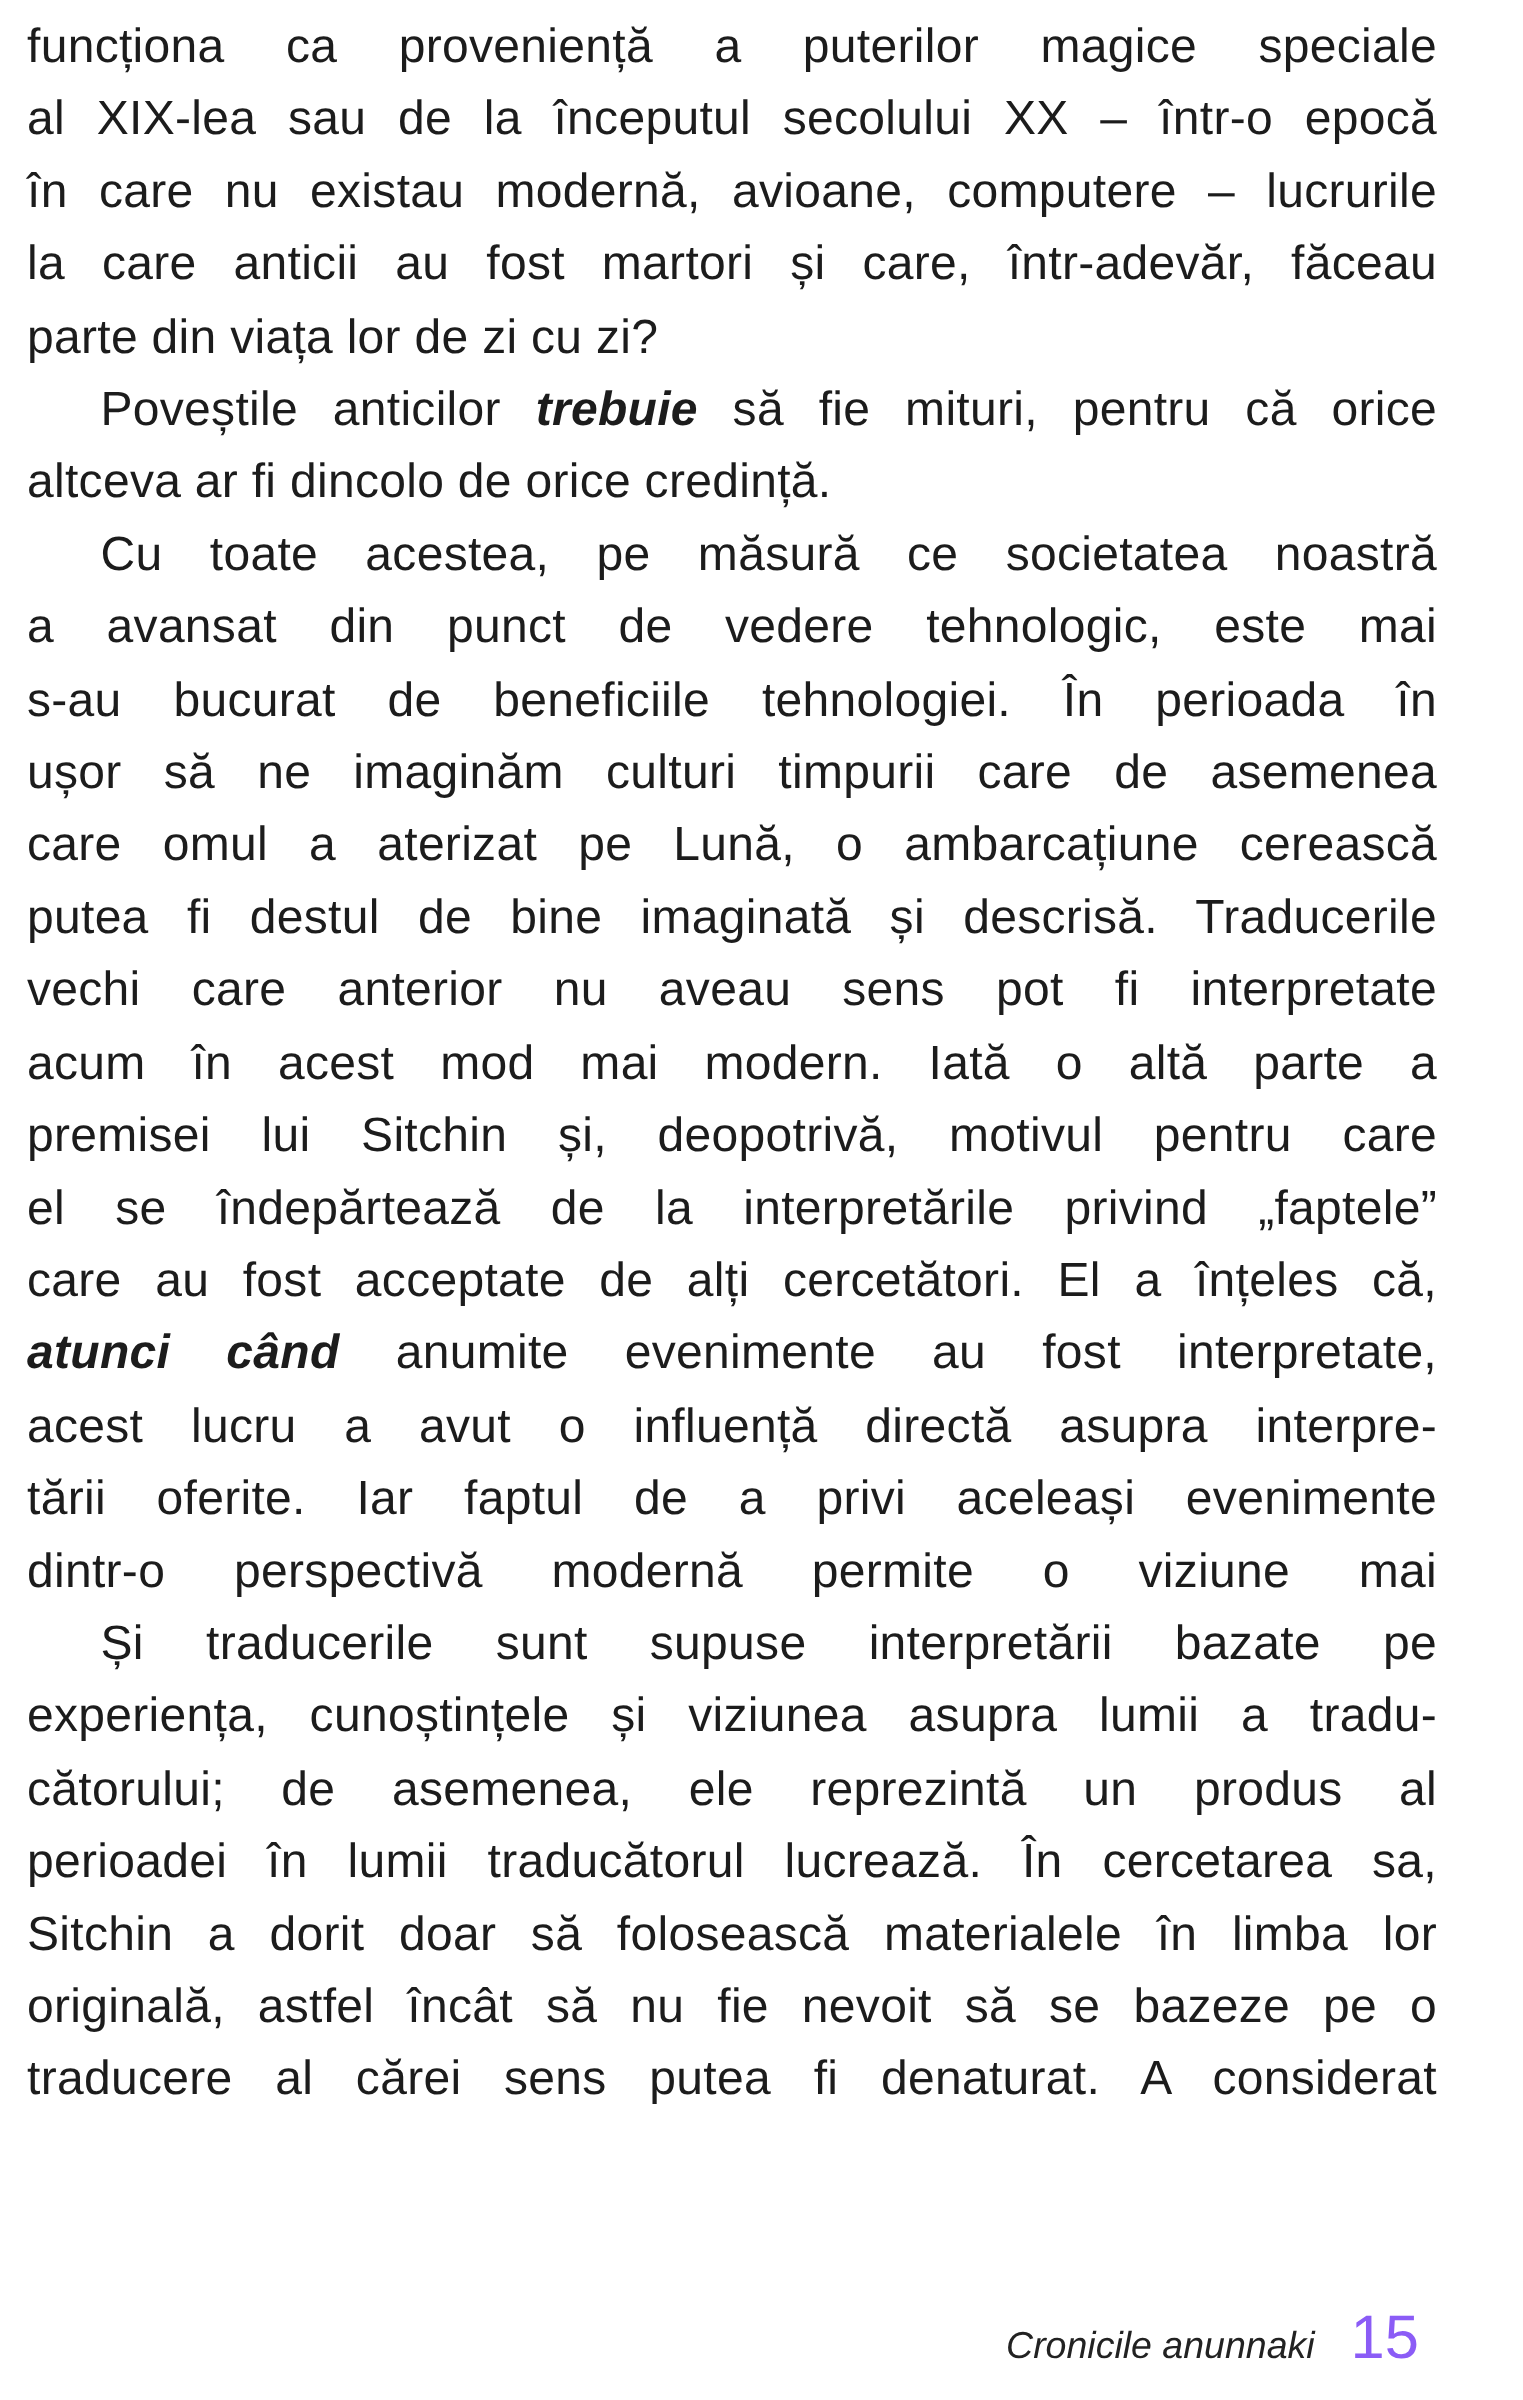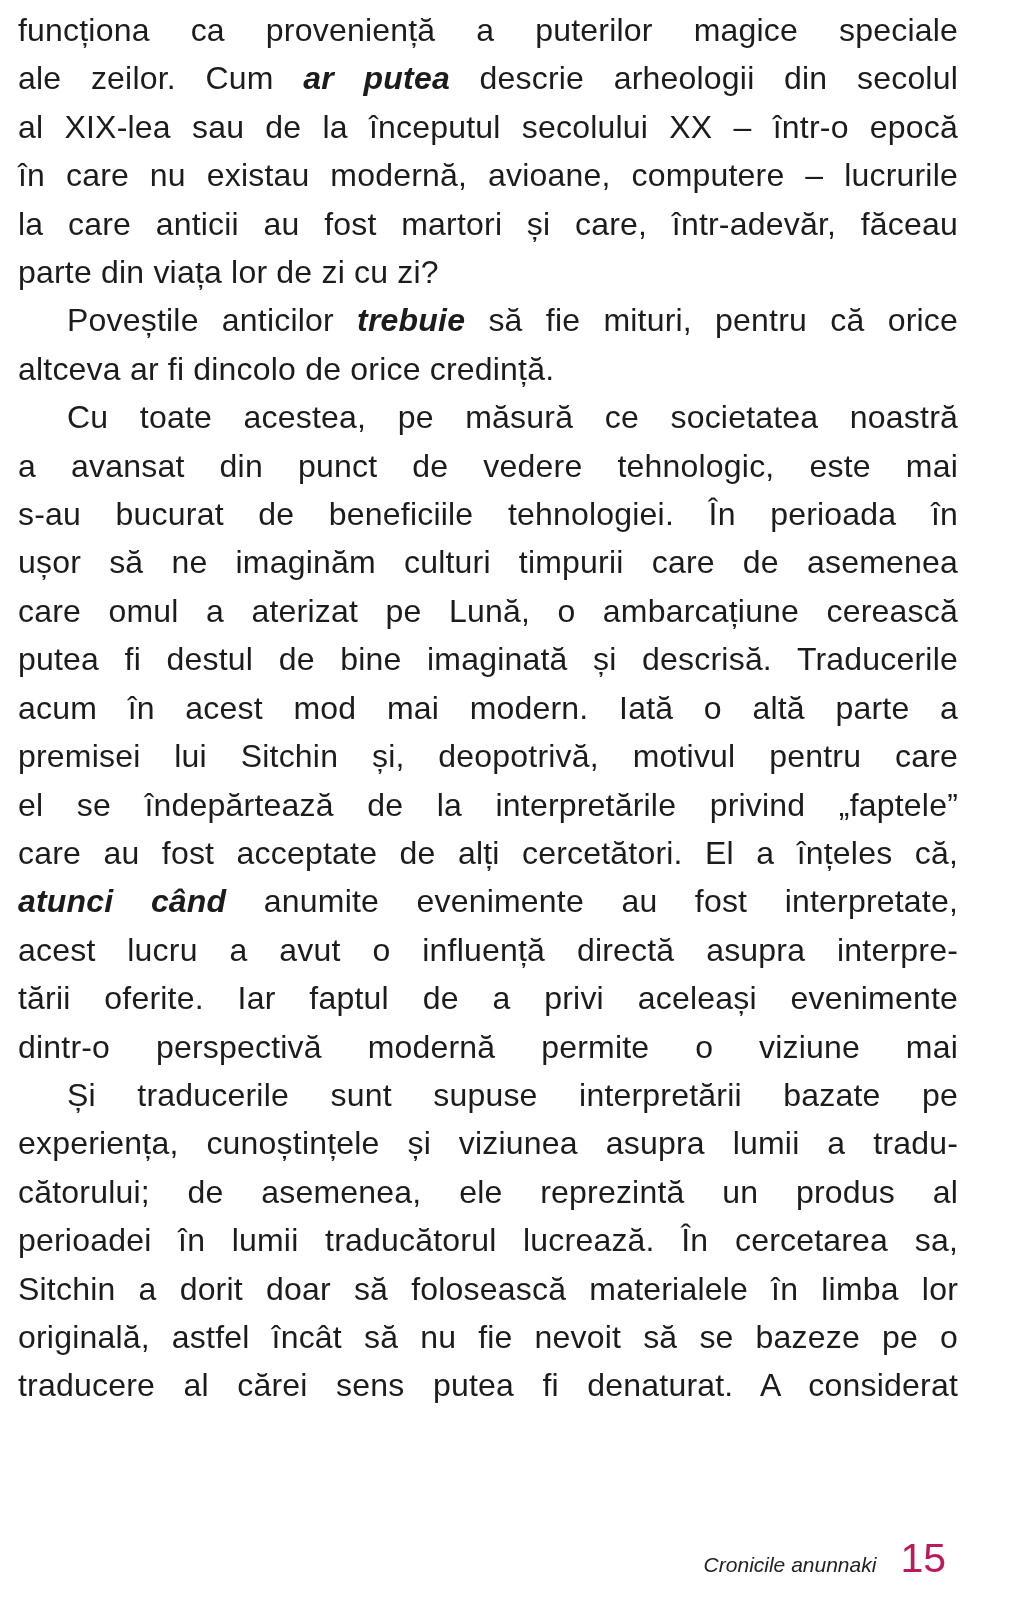--- a/index.html
+++ b/index.html
@@ -45,53 +45,53 @@
   .footer {
     position: absolute;
     right: 42px;
     bottom: 18px;
     display: flex;
     align-items: baseline;
     gap: 24px;
   }
   .book-title {
     font-style: italic;
-    font-size: 21px;
+    font-size: 25px;
     color: #222222;
   }
   .page-number {
     font-size: 41px;
     font-weight: 400;
-    color: #be185d;
+    color: #8b5cf6;
   }
 </style>
 </head>
 <body>
 
 <div class="page">
   <div class="text-body">
       <div class="para">
         <div class="line just"><span>funcționa ca proveniență a puterilor magice speciale</span></div>
-        <div class="line just"><span>ale zeilor. Cum </span><span class="bi">ar putea</span><span> descrie arheologii din secolul</span></div>
         <div class="line just"><span>al XIX-lea sau de la începutul secolului XX – într-o epocă</span></div>
         <div class="line just"><span>în care nu existau modernă, avioane, computere – lucrurile</span></div>
         <div class="line just"><span>la care anticii au fost martori și care, într-adevăr, făceau</span></div>
         <div class="line"><span>parte din viața lor de zi cu zi?</span></div>
       </div>
       <div class="para">
         <div class="line just ind"><span>Poveștile anticilor </span><span class="bi">trebuie</span><span> să fie mituri, pentru că orice</span></div>
         <div class="line"><span>altceva ar fi dincolo de orice credință.</span></div>
       </div>
       <div class="para">
         <div class="line just ind"><span>Cu toate acestea, pe măsură ce societatea noastră</span></div>
         <div class="line just"><span>a avansat din punct de vedere tehnologic, este mai</span></div>
         <div class="line just"><span>s-au bucurat de beneficiile tehnologiei. În perioada în</span></div>
         <div class="line just"><span>ușor să ne imaginăm culturi timpurii care de asemenea</span></div>
         <div class="line just"><span>care omul a aterizat pe Lună, o ambarcațiune cerească</span></div>
         <div class="line just"><span>putea fi destul de bine imaginată și descrisă. Traducerile</span></div>
+        <div class="line just"><span>vechi care anterior nu aveau sens pot fi interpretate</span></div>
         <div class="line just"><span>acum în acest mod mai modern. Iată o altă parte a</span></div>
         <div class="line just"><span>premisei lui Sitchin și, deopotrivă, motivul pentru care</span></div>
         <div class="line just"><span>el se îndepărtează de la interpretările privind „faptele”</span></div>
         <div class="line just"><span>care au fost acceptate de alți cercetători. El a înțeles că,</span></div>
         <div class="line just"><span class="bi">atunci când</span><span> anumite evenimente au fost interpretate,</span></div>
         <div class="line just"><span>acest lucru a avut o influență directă asupra interpre-</span></div>
         <div class="line just"><span>tării oferite. Iar faptul de a privi aceleași evenimente</span></div>
         <div class="line just"><span>dintr-o perspectivă modernă permite o viziune mai</span></div>
       </div>
       <div class="para">

